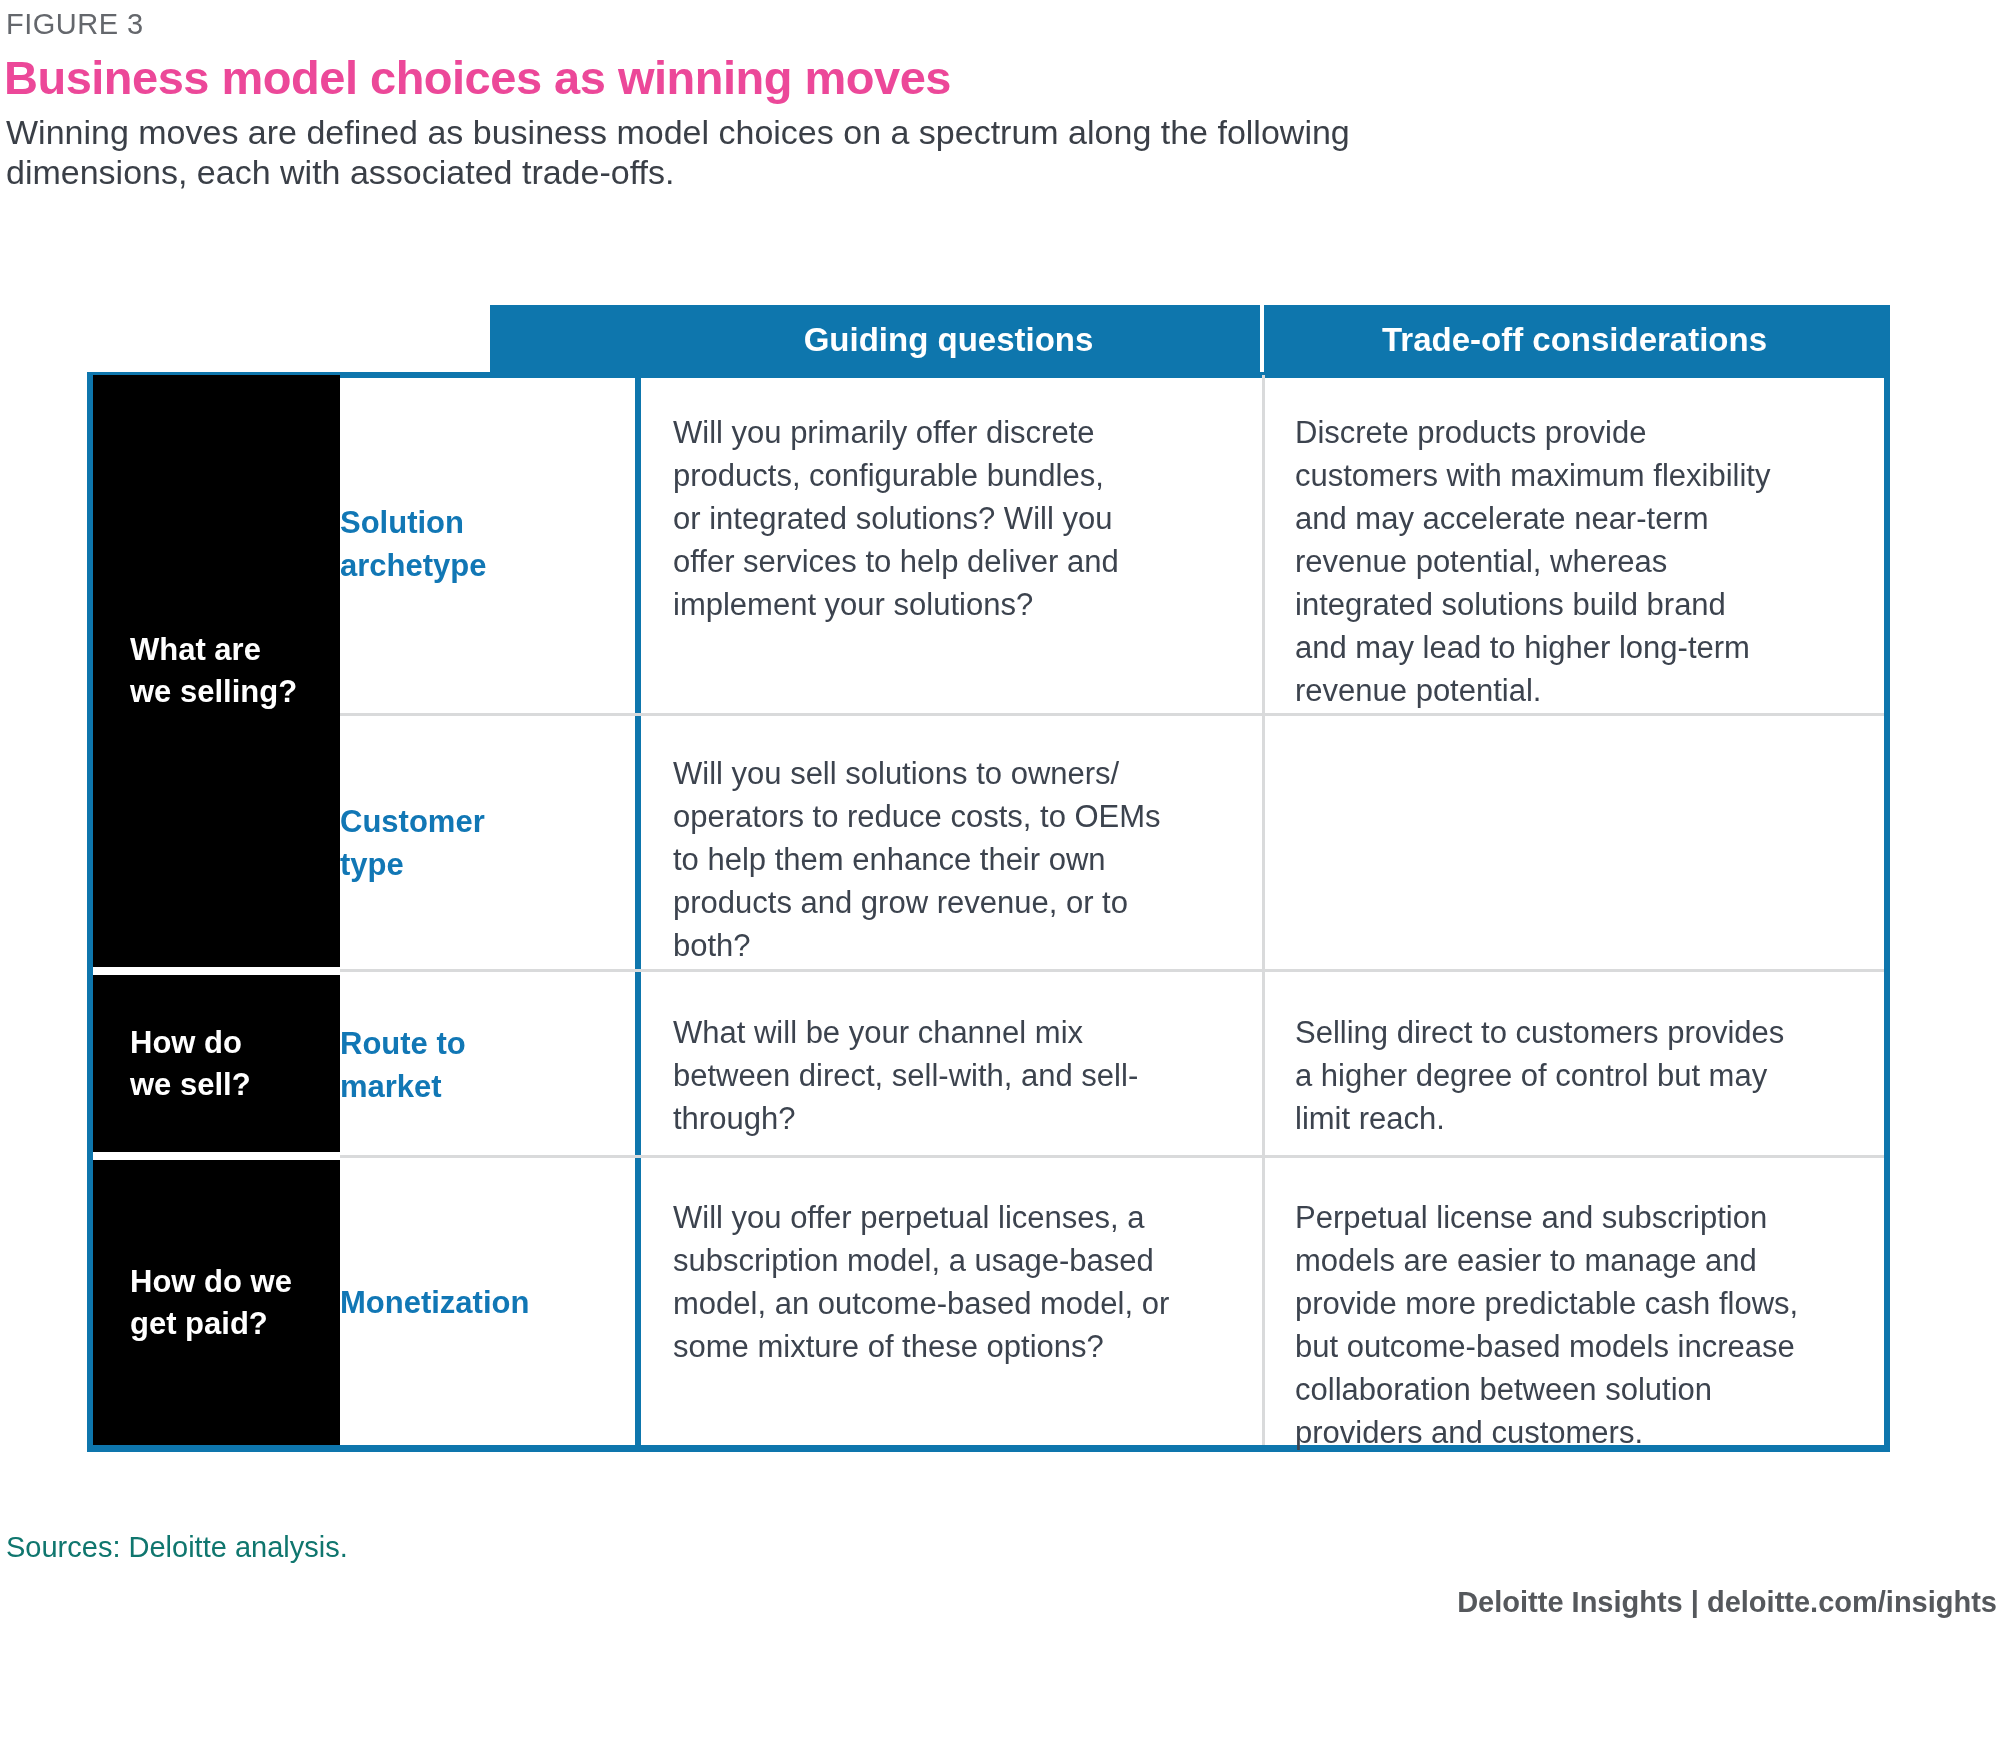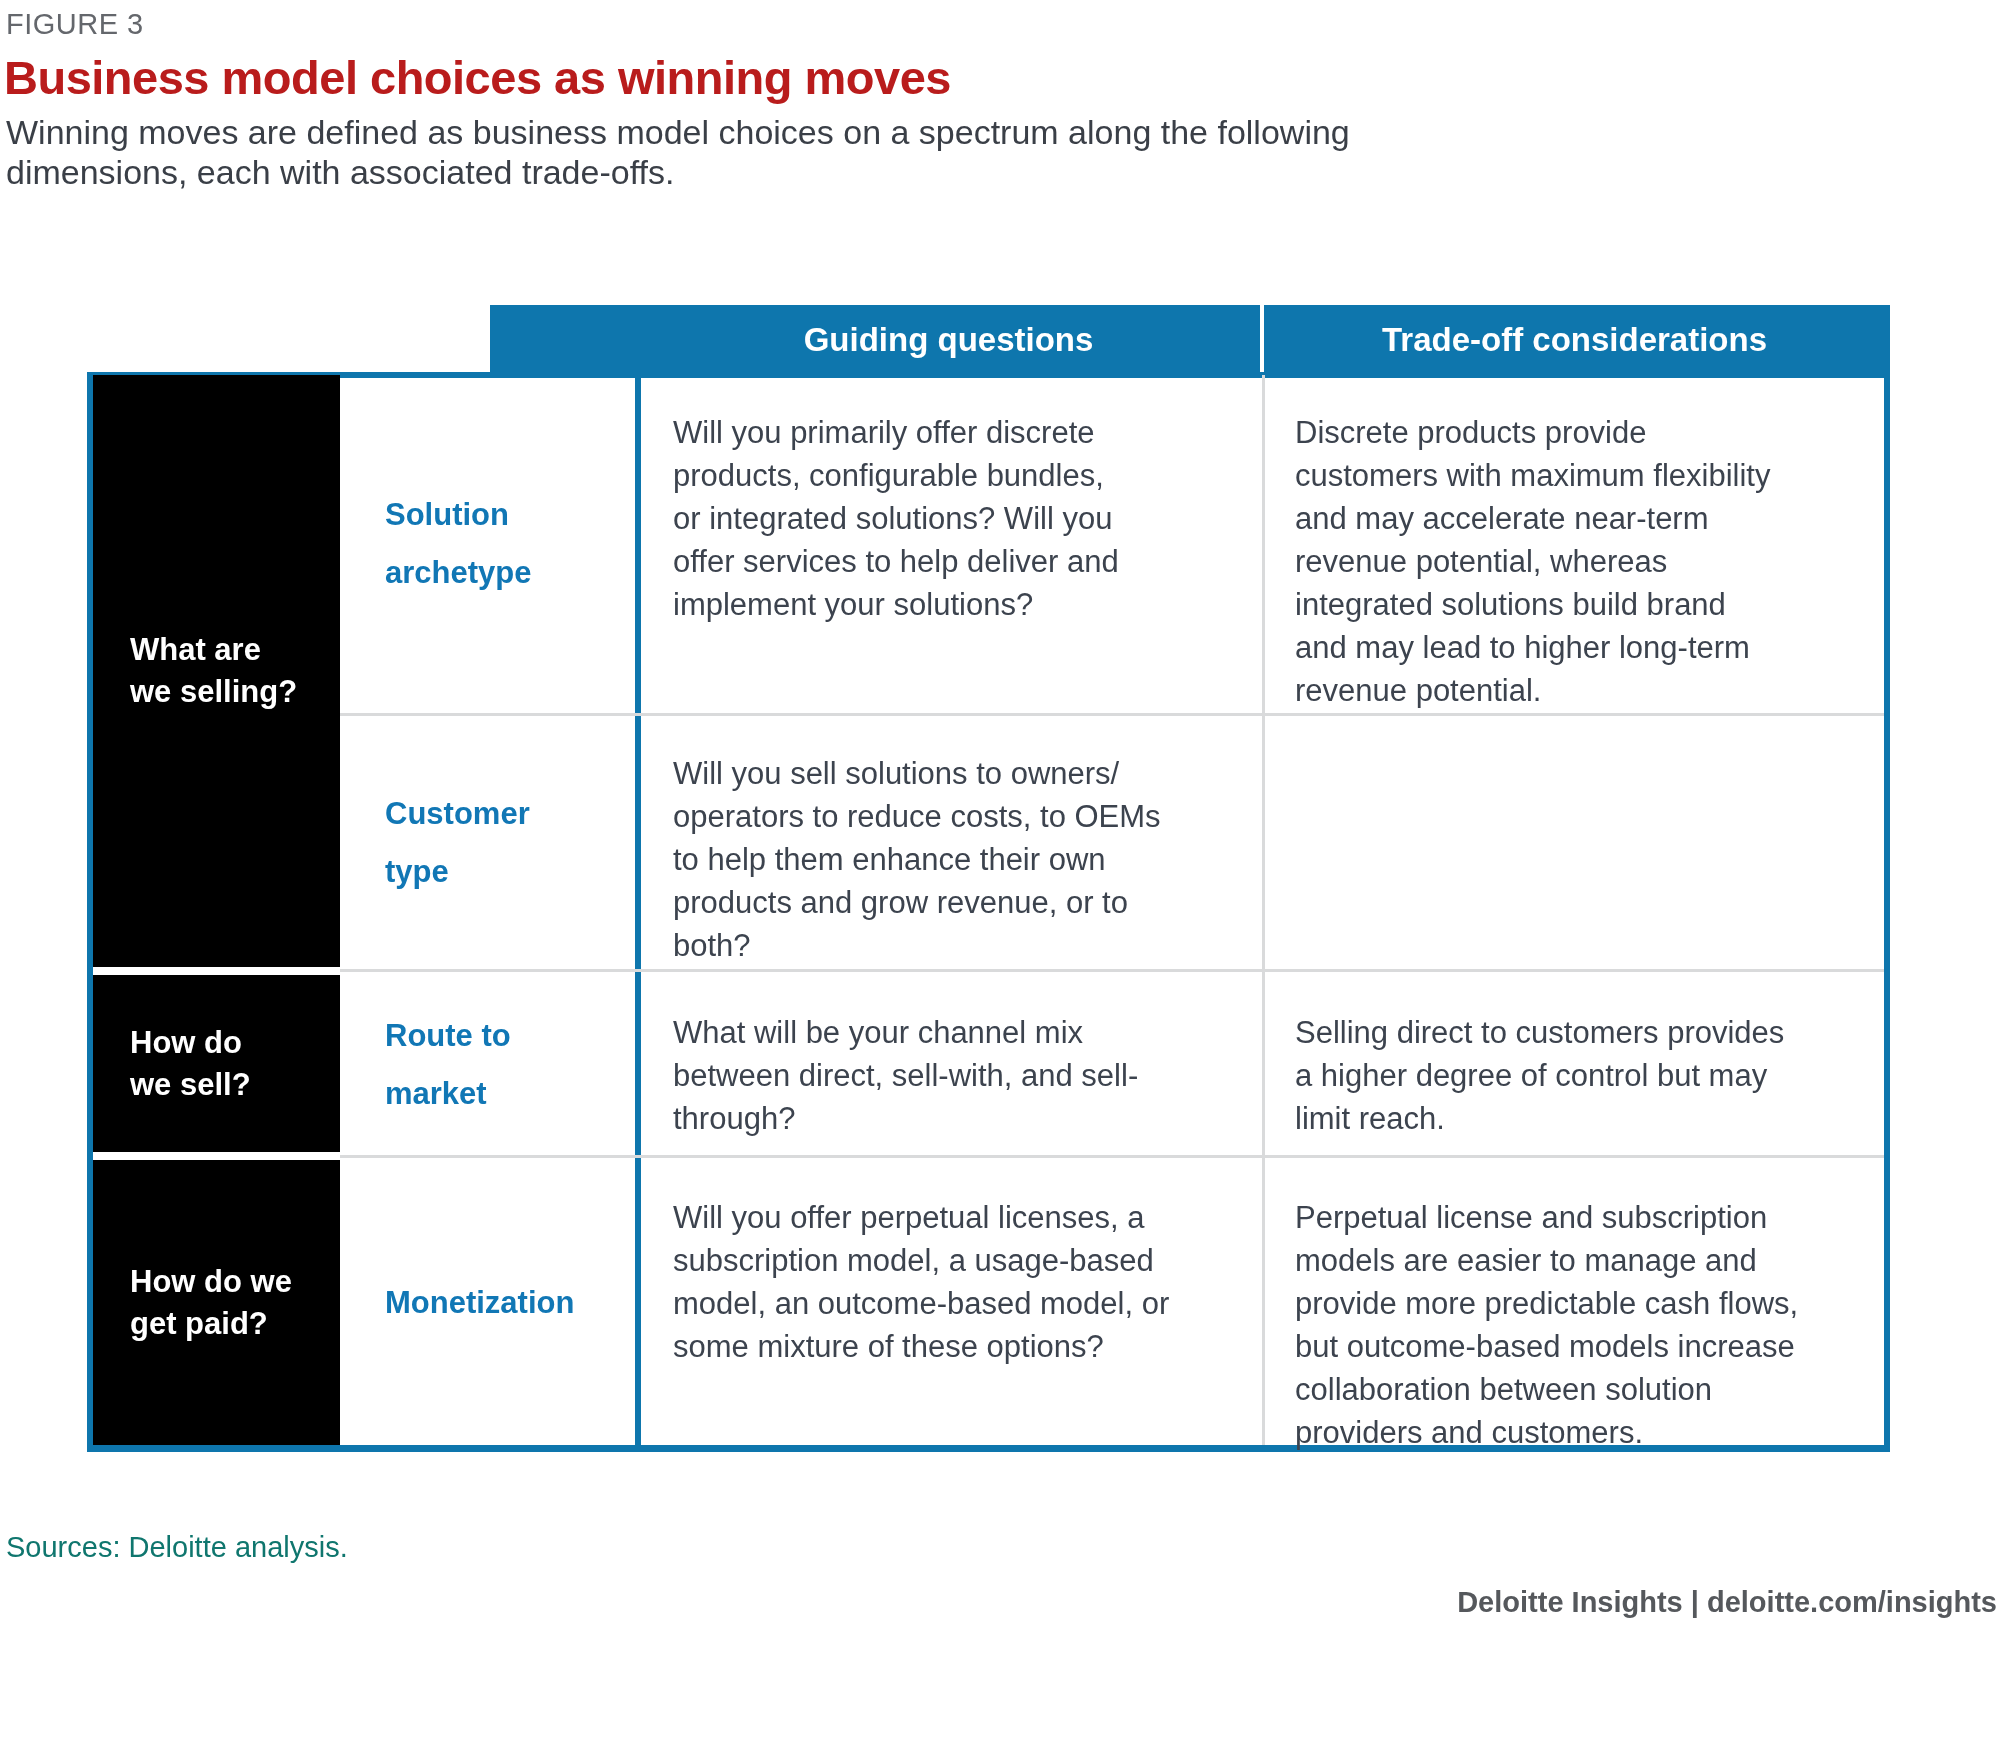--- a/index.html
+++ b/index.html
@@ -7,21 +7,21 @@
     position:relative; width:2000px; height:1764px; background:#ffffff;
     font-family:"Liberation Sans", sans-serif; overflow:hidden;
   }
   .pre{white-space:pre-line;}
   .figure-label{
     position:absolute; left:6px; top:8px;
     font-size:29px; color:#64676c; letter-spacing:0.5px;
   }
   .title{
     position:absolute; left:4px; top:50px; margin:0;
-    font-size:47px; font-weight:700; color:#b91c1c; letter-spacing:-0.5px;
+    font-size:47px; font-weight:700; color:#ec4899; letter-spacing:-0.5px;
   }
   .subtitle{
     position:absolute; left:6px; top:112px; margin:0;
     font-size:34px; line-height:40px; color:#3a3f47;
   }
   
   .tbl{position:absolute; left:87px; top:305px; width:1803px; height:1147px;}
   .hdr-band{position:absolute; left:403px; top:0; width:1400px; height:70px; background:#0e76ad;}
   .hdr-cell{position:absolute; top:0; height:70px; display:flex; align-items:center; justify-content:center;
     color:#ffffff; font-size:33px; font-weight:700;}
@@ -40,22 +40,22 @@
   .gcell{position:absolute; left:6px; width:247px; background:#000000;
     display:flex; flex-direction:column; justify-content:center;
     color:#ffffff; font-size:31px; font-weight:700; line-height:42px;
     box-sizing:border-box; padding-left:37px;}
   .g1{top:70px; height:592px;}
   .g2{top:670px; height:177px;}
   .g3{top:855px; height:285px;}
   
   .lcell{position:absolute; left:253px; width:295px;
     display:flex; flex-direction:column; justify-content:center;
-    color:#1177b5; font-size:31px; font-weight:700; line-height:58px;
-    box-sizing:border-box; padding-left:45px;}
+    color:#1177b5; font-size:31px; font-weight:700; line-height:43px;
+    box-sizing:border-box; }
   .l1{top:70px; height:338px;}
   .l2{top:411px; height:253px;}
   .l3{top:670px; height:180px;}
   .l4{top:855px; height:285px;}
   
   .qcell,.tcell{position:absolute; box-sizing:border-box;
     color:#3c434e; font-size:31px; line-height:43px;}
   .qcell{left:554px; width:621px; padding:36px 10px 0 32px;}
   .tcell{left:1178px; width:619px; padding:36px 10px 0 30px;}
   .r1{top:70px; height:338px;}

